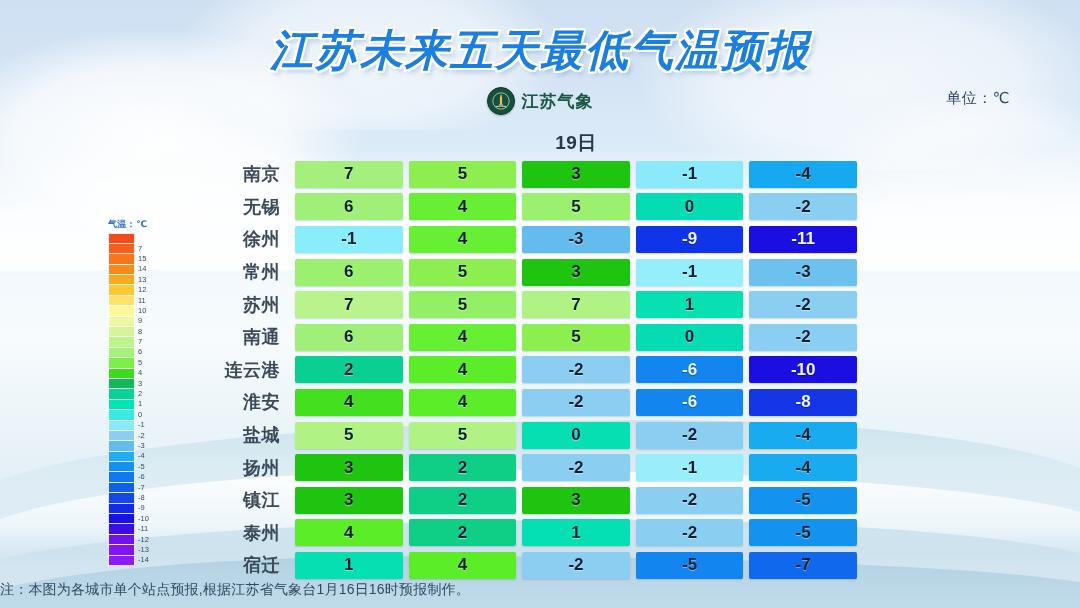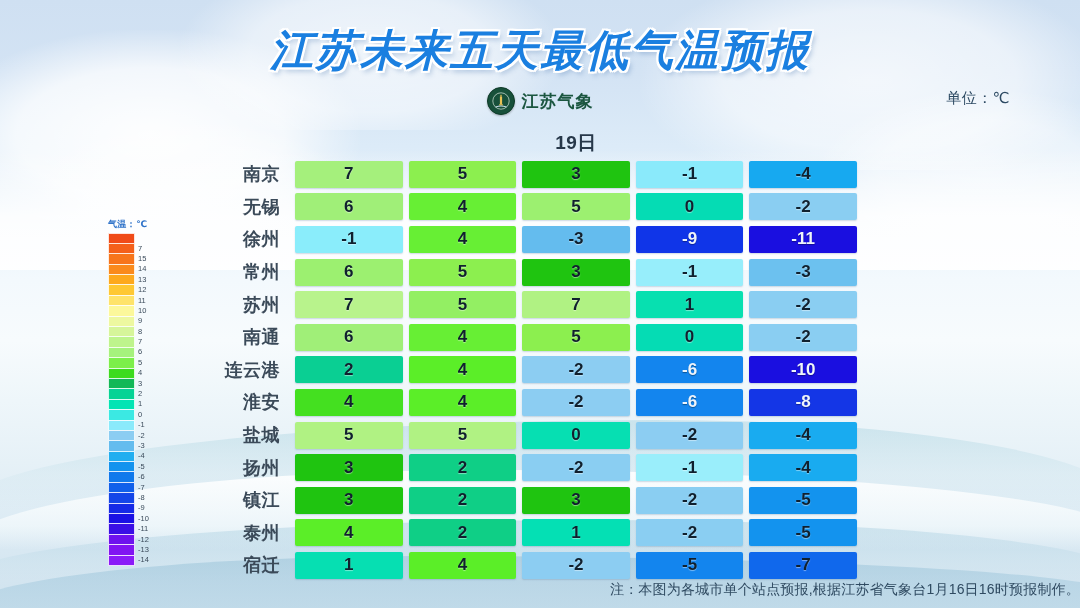--- a/index.html
+++ b/index.html
@@ -149,21 +149,21 @@
     color: #10202e;
     border-radius: 2px;
     box-shadow: 0 1px 1.5px rgba(70,110,150,.25);
     text-shadow: 0 1px 1px rgba(255,255,255,.45);
   }
   .cell.dark { color: #eef4fb; text-shadow: 0 1px 1px rgba(0,0,0,.35); }
 
   
   #footnote {
     position: absolute; left: 0; right: 0; bottom: 9px;
-    text-align: right;
+    text-align: left;
     font-size: 14px; color: #2f4a61;
     letter-spacing: .2px;
   }
 </style>
 </head>
 <body>
 
 <div id="stage">
 
   <div class="cloud c1"></div>

